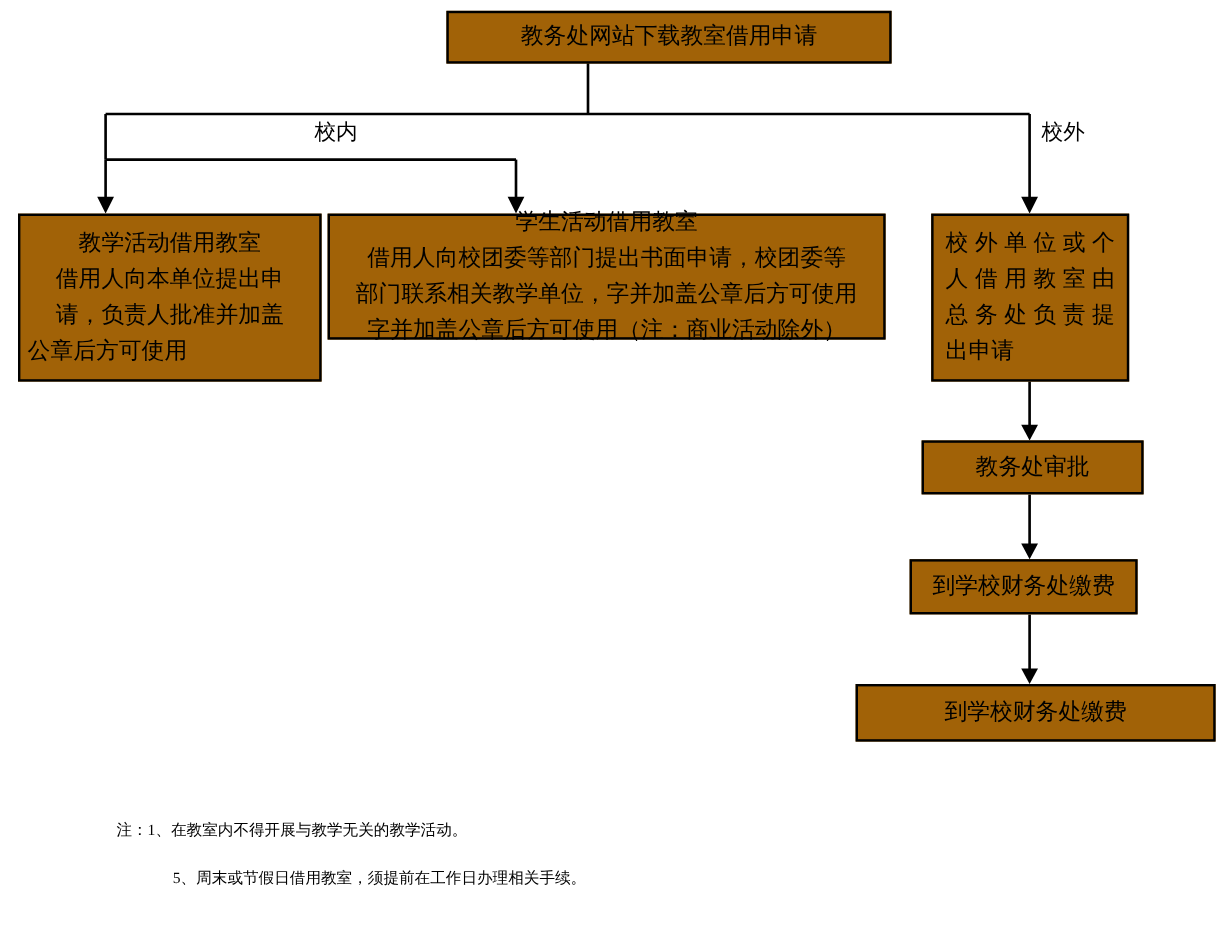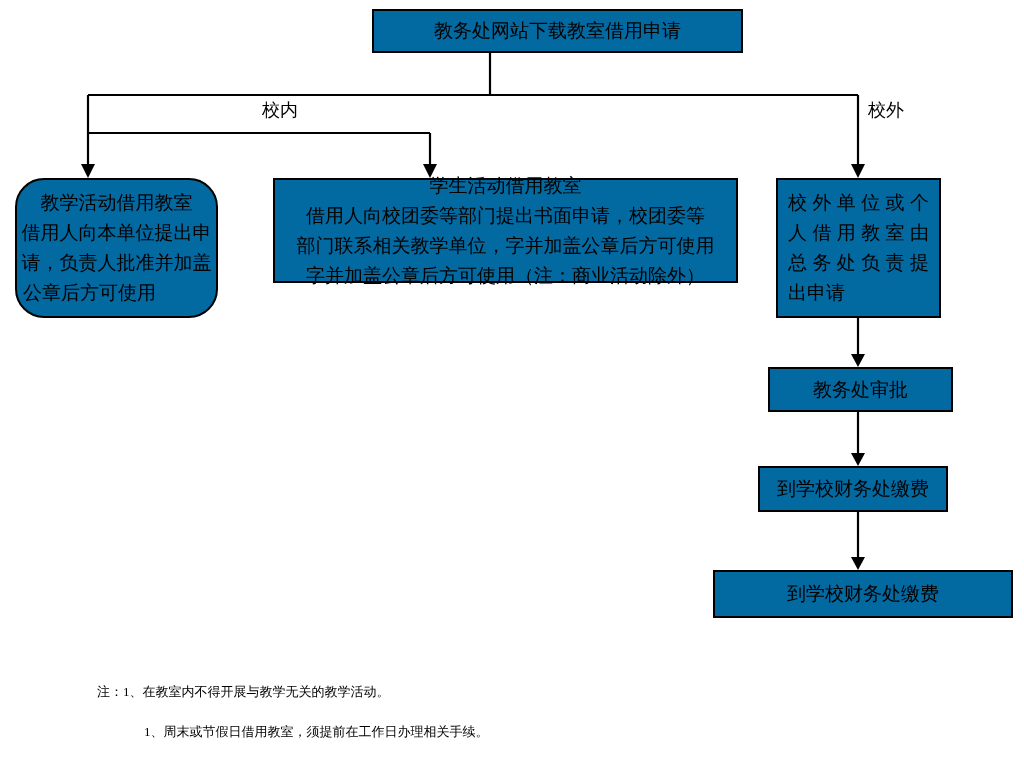--- a/index.html
+++ b/index.html
@@ -15,21 +15,21 @@
     position: relative;
     width: 1024px;
     height: 782px;
     background: #ffffff;
     overflow: hidden;
   }
   .node {
     position: absolute;
     box-sizing: border-box;
     border: 2px solid #000000;
-    background: #0369a1;
+    background: #a16207;
     display: flex;
     flex-direction: column;
     justify-content: center;
     align-items: center;
     font-size: 19px;
     line-height: 30px;
     text-align: center;
     padding: 2px 6px;
   }
   .node .line-head {
@@ -119,21 +119,21 @@
     <span class="line-head">教务处网站下载教室借用申请</span>
   </div>
 
   <div class="edge-label" style="left:262px; top:98px;">
     <span>校内</span>
   </div>
   <div class="edge-label" style="left:868px; top:98px;">
     <span>校外</span>
   </div>
 
-  <div class="node" style="left:15px; top:178px; width:203px; height:140px;border-radius:29px;">
+  <div class="node" style="left:15px; top:178px; width:253px; height:140px;">
     <span class="line-head">教学活动借用教室</span>
     <span class="line-body">借用人向本单位提出申</span>
     <span class="line-body">请，负责人批准并加盖</span>
     <span class="line-body" style="align-self:flex-start;">公章后方可使用</span>
   </div>
 
   <div class="node" style="left:273px; top:178px; width:465px; height:105px;">
     <span class="line-head">学生活动借用教室</span>
     <span class="line-body">借用人向校团委等部门提出书面申请，校团委等</span>
     <span class="line-body">部门联系相关教学单位，字并加盖公章后方可使用</span>
@@ -154,16 +154,16 @@
   <div class="node" style="left:758px; top:466px; width:190px; height:46px;">
     <span class="line-head">到学校财务处缴费</span>
   </div>
 
   <div class="node" style="left:713px; top:570px; width:300px; height:48px;">
     <span class="line-head">到学校财务处缴费</span>
   </div>
 
   <div class="notes" style="left:97px; top:672px;">
     <span class="note-row"><span>注：</span><span>1、在教室内不得开展与教学无关的教学活动。</span></span>
-    <span class="note-row"><span class="note-indent"></span><span>1、周末或节假日借用教室，须提前在工作日办理相关手续。</span></span>
+    <span class="note-row"><span class="note-indent"></span><span>5、周末或节假日借用教室，须提前在工作日办理相关手续。</span></span>
   </div>
 
 </div>
 
 </body></html>

